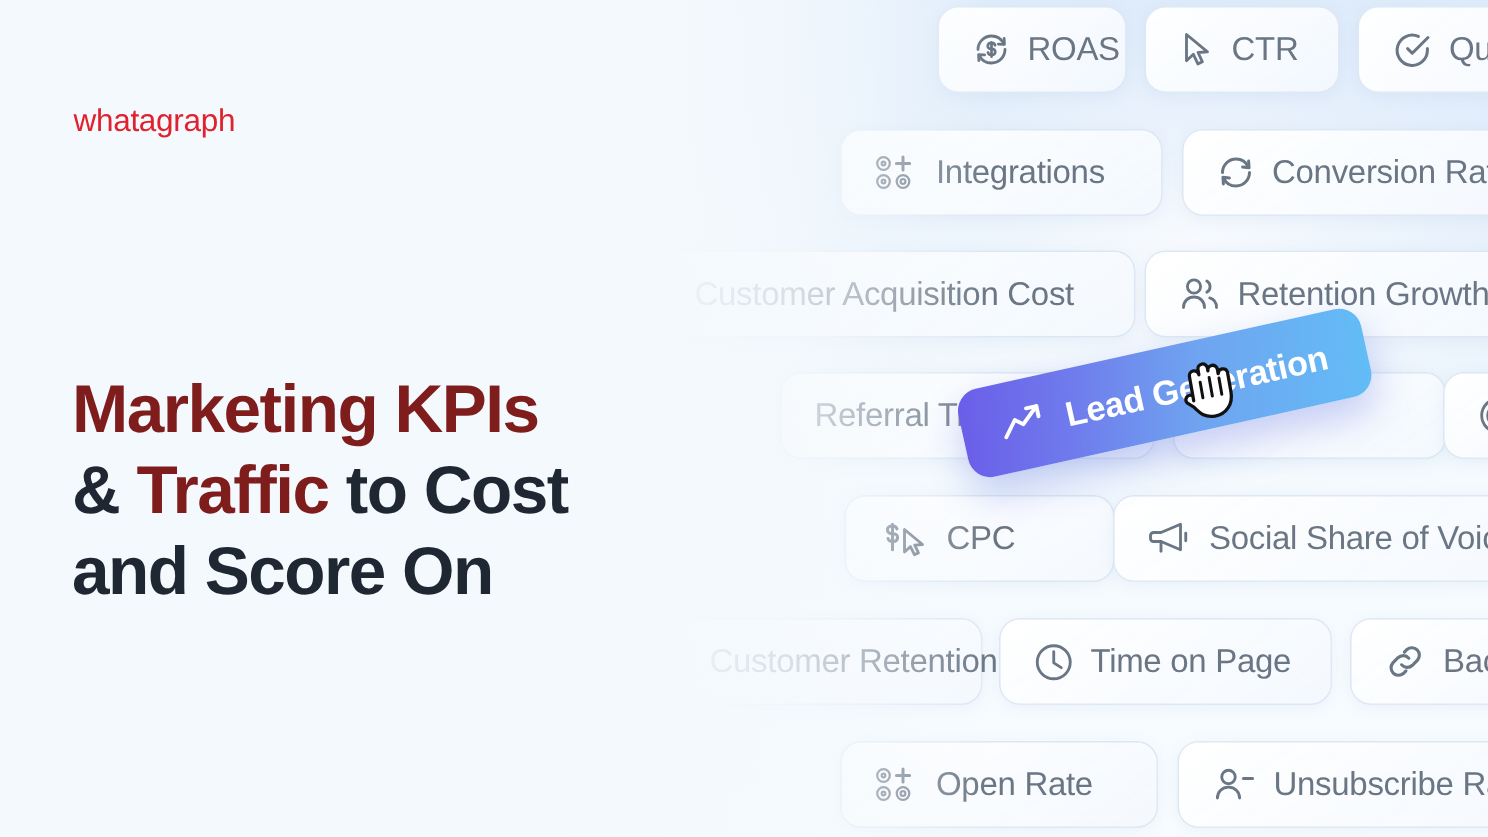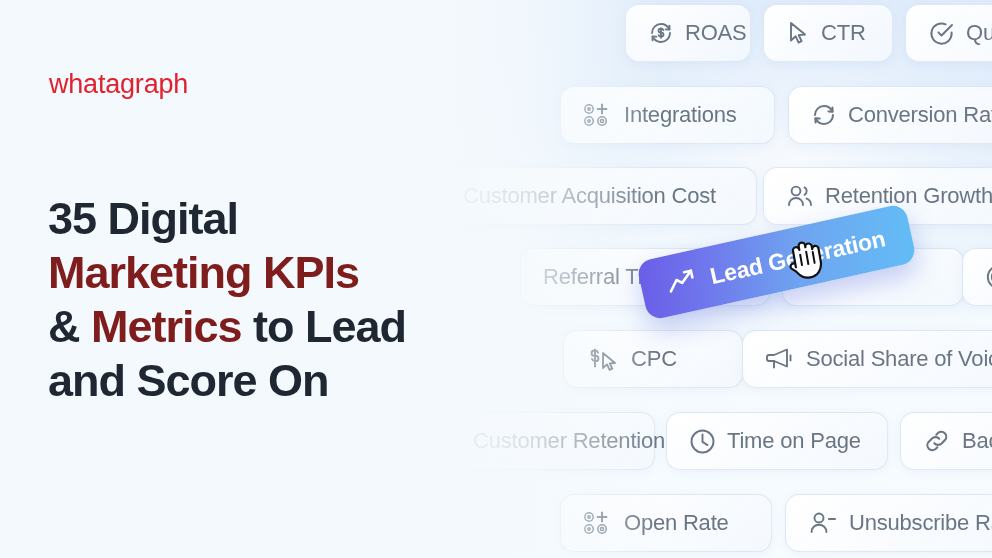--- a/index.html
+++ b/index.html
@@ -25,21 +25,21 @@
     transform:rotate(-14deg);
   }
 
   
   .left {
     position:absolute; left:0; top:0; width:560px; height:558px;
     z-index:5;
   }
   .logo {
     position:absolute; left:49px; top:69px;
-    font-size:27px; font-weight:400; letter-spacing:-0.2px;
+    font-size:21px; font-weight:400; letter-spacing:-0.2px;
     color:#e0222e;
   }
   .headline {
     position:absolute; left:48px; top:192px;
     width:470px;
     font-size:45px; line-height:54px;
     font-weight:700; letter-spacing:-1px;
     color:#1f2733;
   }
   .accent { color:#7f1d1d; }
@@ -272,18 +272,18 @@
 <span class="cursor">
   <svg width="44" height="50" viewBox="0 0 44 50" fill="none">
     <path d="M9 31 V14.5 a3.2 3.2 0 0 1 6.4 0 V11 a3.2 3.2 0 0 1 6.4 0 v2 a3.2 3.2 0 0 1 6.4 0 v3 a3.2 3.2 0 0 1 6.3 0 v13.5 c0 8-5.4 14-13.2 14 -6.6 0-9.3-3.1-12.9-8.3 L4.4 31.6 a3 3 0 0 1 4.6-3.8z" fill="#ffffff" stroke="#111111" stroke-width="2.2" stroke-linejoin="round"></path>
     <path d="M15.4 30 V19.5 M21.8 30 V17.5 M28.2 30 V19" stroke="#111111" stroke-width="2" stroke-linecap="round"></path>
   </svg>
 </span>
 
 <div class="left">
   <div class="logo">whatagraph</div>
   <h1 class="headline">
-    <span>35 Digital</span><br>
+    <br>
     <span class="accent">Marketing KPIs</span><br>
-    <span>&amp; </span><span class="accent">Metrics</span><span> to Lead</span><br>
+    <span>&amp; </span><span class="accent">Traffic</span><span> to Cost</span><br>
     <span>and Score On</span>
   </h1>
 </div>
 
 </body></html>

